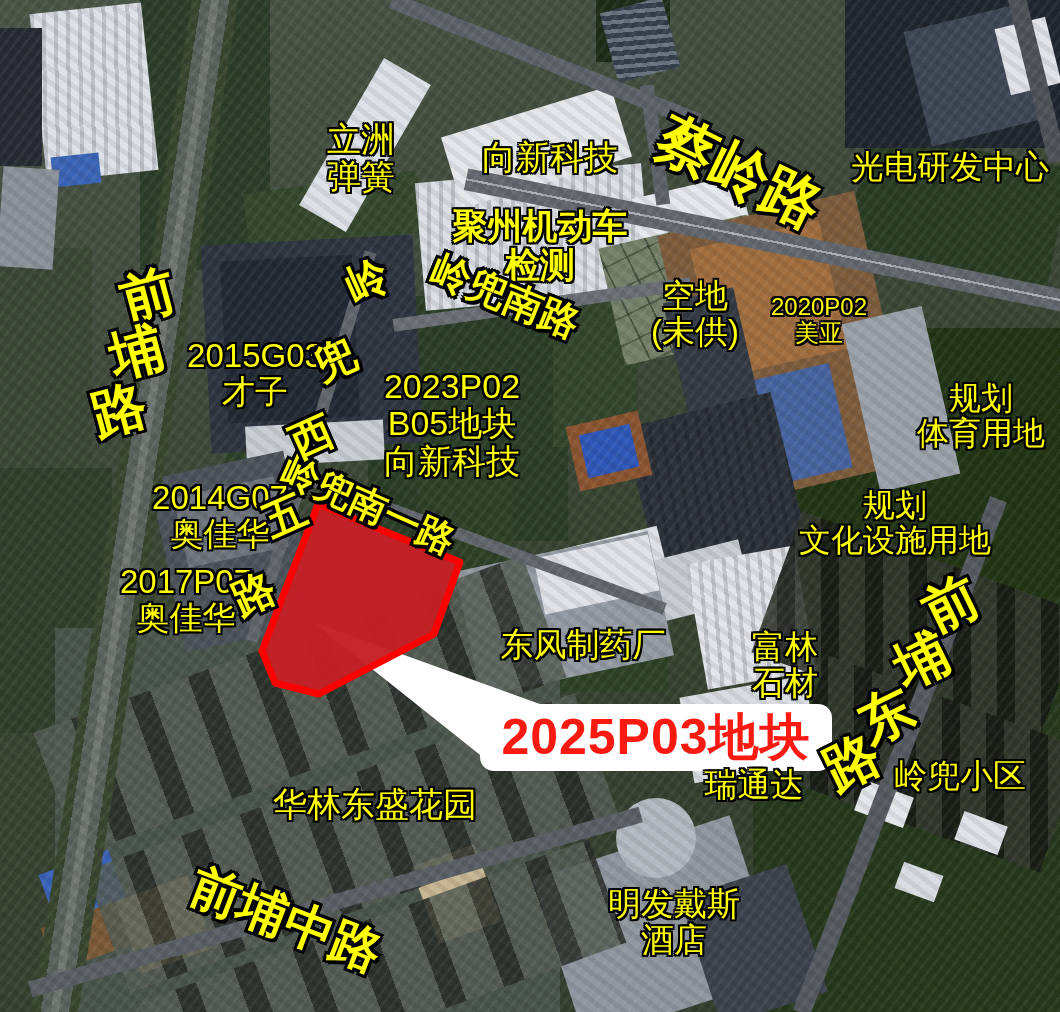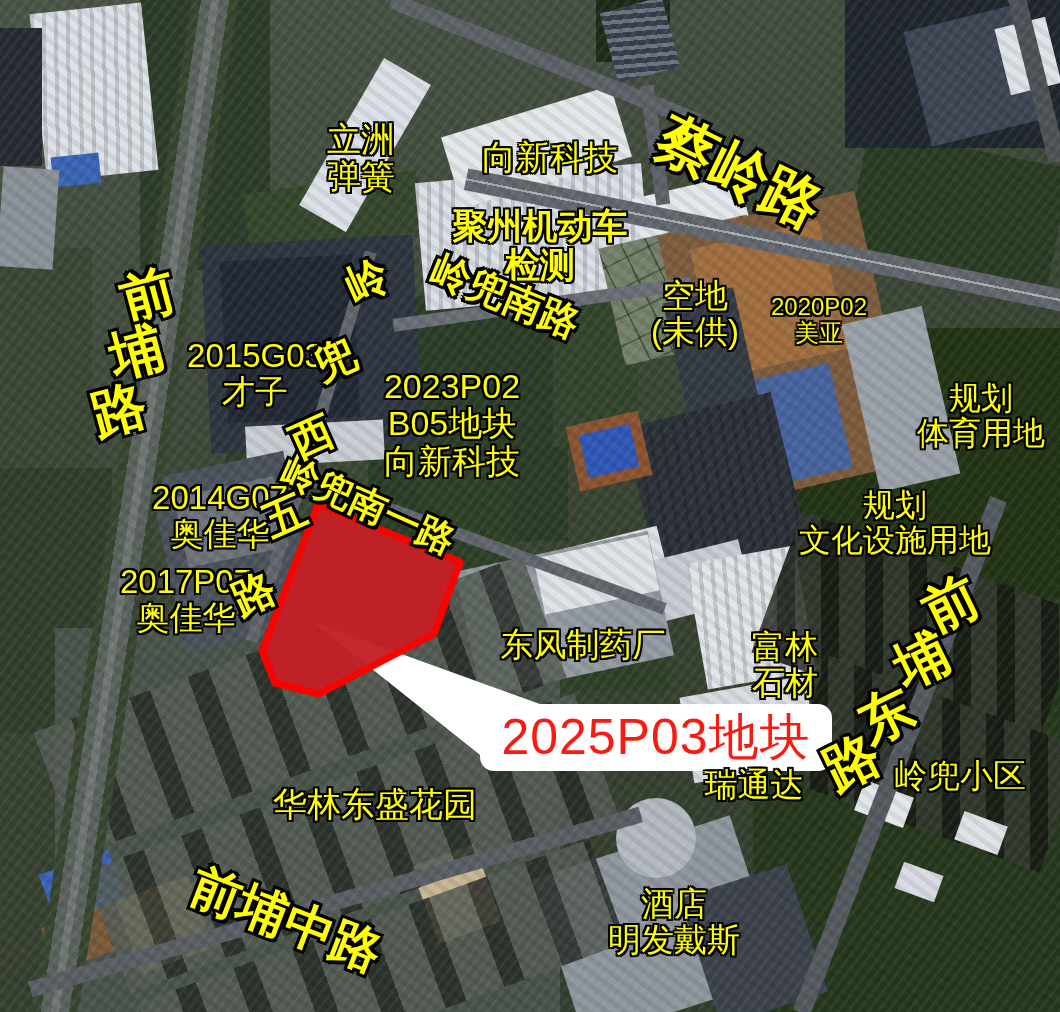--- a/index.html
+++ b/index.html
@@ -21,21 +21,21 @@
   .noise{position:absolute;inset:0;pointer-events:none;background-image:
     repeating-linear-gradient(37deg,rgba(0,0,0,.07) 0 5px,rgba(0,0,0,0) 5px 11px),
     repeating-linear-gradient(-53deg,rgba(255,255,255,.05) 0 3px,rgba(255,255,255,0) 3px 8px);}
   #overlay{position:absolute;left:0;top:0;}
   #parcel-polygon{fill:var(--parcel-fill,#c32026);fill-opacity:.97;stroke:var(--parcel-stroke,#fa0200);stroke-width:7;stroke-linejoin:round;}
   #callout-wedge{fill:var(--callout-bg,#ffffff);}
   .callout{
     position:absolute;left:480px;top:704px;width:352px;height:67px;border-radius:14px;
     background:var(--callout-bg,#ffffff);color:var(--callout-text,#fb1a12);
     display:flex;align-items:center;justify-content:center;
-    font-size:50px;font-weight:normal;letter-spacing:1px;white-space:nowrap;
+    font-size:50px;font-weight:bold;letter-spacing:1px;white-space:nowrap;
   }
   #labels-layer{position:absolute;inset:0;}
   .lbl{
     position:absolute;color:var(--label-text,#ffff00);white-space:nowrap;text-align:center;
     line-height:1.1;font-weight:500;
     text-shadow:-2px -2px 0 #000,0 -2px 0 #000,2px -2px 0 #000,-2px 0 0 #000,2px 0 0 #000,-2px 2px 0 #000,0 2px 0 #000,2px 2px 0 #000;
   }
   .lbl.bold{font-weight:700;}
   .lbl.big{
     text-shadow:-3px -3px 0 #000,0 -3px 0 #000,3px -3px 0 #000,-3px 0 0 #000,3px 0 0 #000,-3px 3px 0 #000,0 3px 0 #000,3px 3px 0 #000;
@@ -133,20 +133,21 @@
 
   <div id="labels-layer">
       <div class="lbl" style="left: 361px; top: 158px; font-size: 34px; transform: translate(-50%, -50%) rotate(0deg);">
         <div>立洲</div>
         <div>弹簧</div>
       </div>
       <div class="lbl" style="left: 550px; top: 158px; font-size: 34px; transform: translate(-50%, -50%) rotate(0deg);">
         <div>向新科技</div>
       </div>
       <div class="lbl" style="left: 950px; top: 167px; font-size: 33px; transform: translate(-50%, -50%) rotate(0deg);">
+        <div>光电研发中心</div>
       </div>
       <div class="lbl bold" style="left: 540px; top: 245px; font-size: 35px; transform: translate(-50%, -50%) rotate(0deg);">
         <div>聚州机动车</div>
         <div>检测</div>
       </div>
       <div class="lbl" style="left: 695px; top: 314px; font-size: 33px; transform: translate(-50%, -50%) rotate(0deg);">
         <div>空地</div>
         <div>(未供)</div>
       </div>
       <div class="lbl" style="left: 819px; top: 320px; font-size: 24px; transform: translate(-50%, -50%) rotate(0deg);">
@@ -188,22 +189,22 @@
       <div class="lbl" style="left: 754px; top: 785px; font-size: 33px; transform: translate(-50%, -50%) rotate(0deg);">
         <div>瑞通达</div>
       </div>
       <div class="lbl" style="left: 960px; top: 776px; font-size: 33px; transform: translate(-50%, -50%) rotate(0deg);">
         <div>岭兜小区</div>
       </div>
       <div class="lbl" style="left: 375px; top: 805px; font-size: 34px; transform: translate(-50%, -50%) rotate(0deg); font-family: Liberation Serif, serif;">
         <div>华林东盛花园</div>
       </div>
       <div class="lbl" style="left: 674px; top: 922px; font-size: 33px; transform: translate(-50%, -50%) rotate(0deg);">
+        <div>明发戴斯</div>
         <div>酒店</div>
-        <div>明发戴斯</div>
       </div>
       <div class="lbl bold big" style="left: 740px; top: 172px; font-size: 58px; transform: translate(-50%, -50%) rotate(26deg);">
         <div>蔡岭路</div>
       </div>
       <div class="lbl bold big" style="left: 505px; top: 297px; font-size: 39px; transform: translate(-50%, -50%) rotate(22deg);">
         <div>岭兜南路</div>
       </div>
       <div class="lbl bold big" style="left: 368px; top: 506px; font-size: 37px; transform: translate(-50%, -50%) rotate(24deg);">
         <div>岭兜南一路</div>
       </div>

